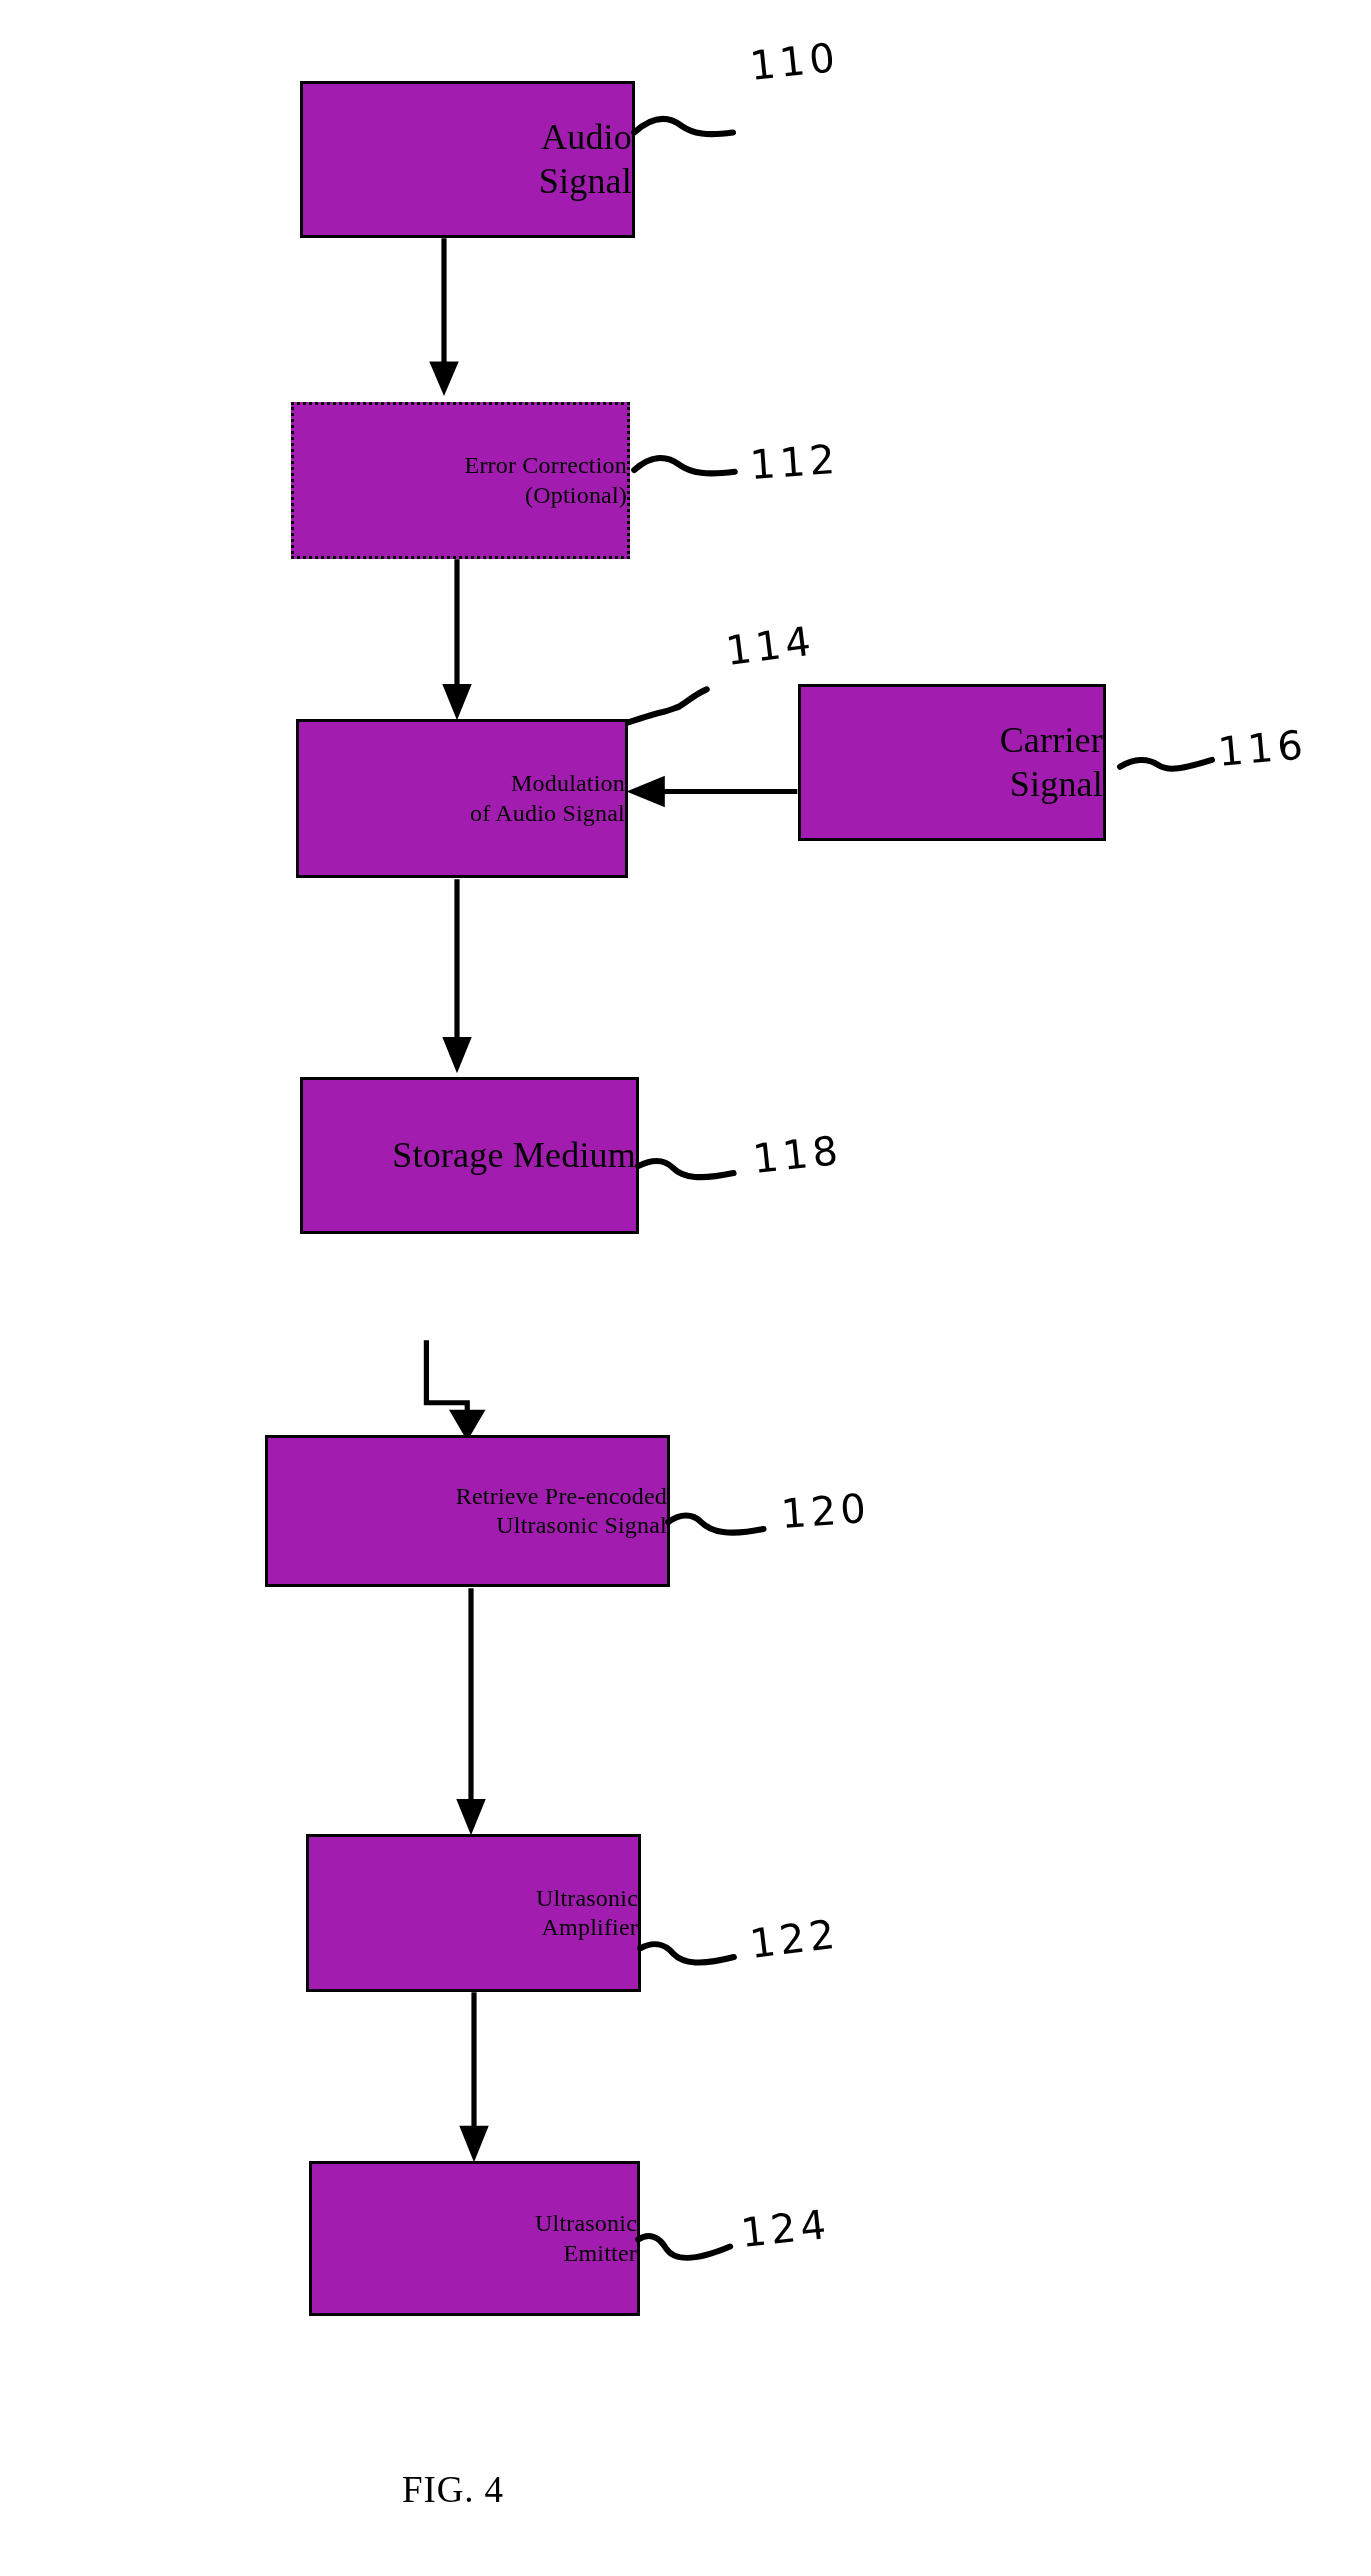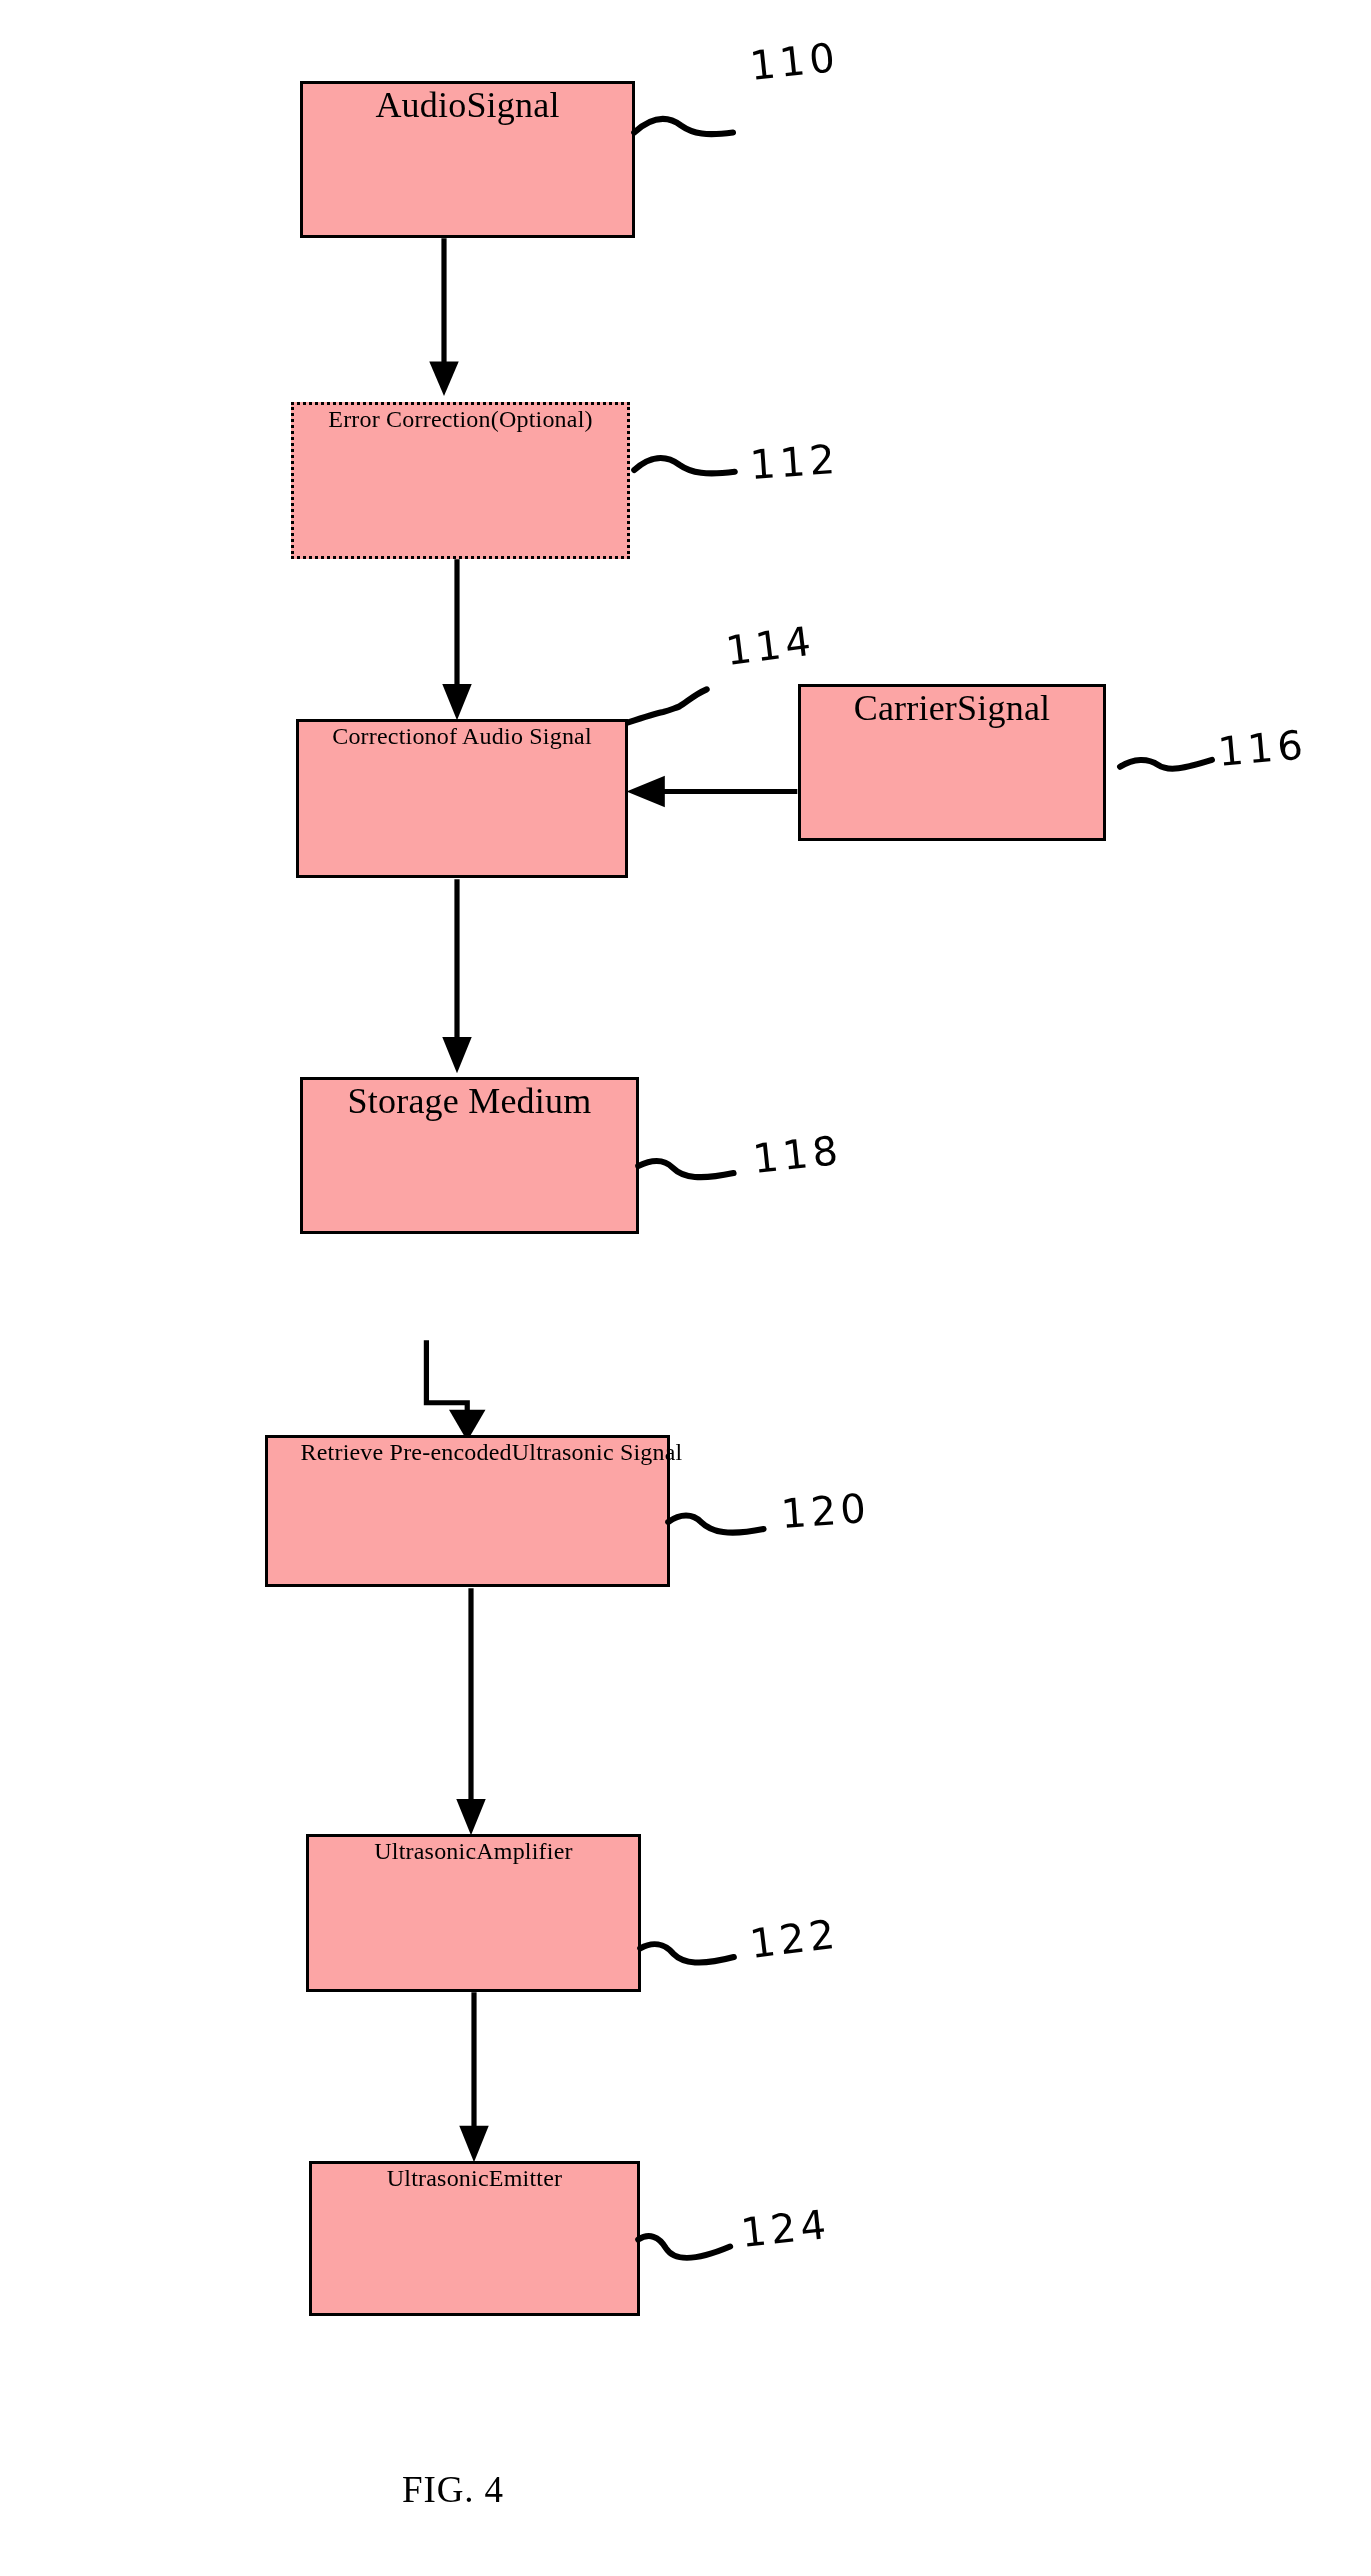--- a/index.html
+++ b/index.html
@@ -17,24 +17,24 @@
     width: 1371px;
     height: 2576px;
     background: #ffffff;
     overflow: hidden;
   }
   
   .node {
     position: absolute;
     box-sizing: border-box;
     border: 3.5px solid #000000;
-    background: #fca5a5;
+    background: #a21caf;
     display: flex;
-    flex-direction: row;
-    align-items: flex-start;
+    flex-direction: column;
+    align-items: flex-end;
     justify-content: center;
     text-align: center;
     line-height: 1.22;
     letter-spacing: 0.2px;
   }
   .node.dotted {
     border: 3.5px dotted #000000;
   }
   .node .line {
     display: block;
@@ -112,21 +112,21 @@
   <div class="ref r2" style="left:750px; top:442px;">112</div>
 
   <div class="conn" style="left:444px; top:559px;">
     <svg width="52" height="165" viewBox="0 0 60 190">
       <line x1="15" y1="0" x2="15" y2="152" stroke="#000" stroke-width="6"></line>
       <polygon points="15,186 -2,144 32,144" fill="#000"></polygon>
     </svg>
   </div>
 
   <div class="node" id="node-modulation" style="left:296px; top:719px; width:332px; height:159px;">
-    <span class="line t40">Correction</span>
+    <span class="line t40">Modulation</span>
     <span class="line t40">of Audio Signal</span>
   </div>
 
   <div class="conn" style="left:609px; top:677px;">
     <svg width="157" height="70" viewBox="0 0 180 80">
       <path d="M22,52 C40,46 52,42 62,40 C70,38 74,36 80,34 C90,28 98,20 112,14" stroke="#000" stroke-width="7" fill="none" stroke-linecap="round"></path>
     </svg>
   </div>
   <div class="ref r3" style="left:726px; top:628px;">114</div>
 

